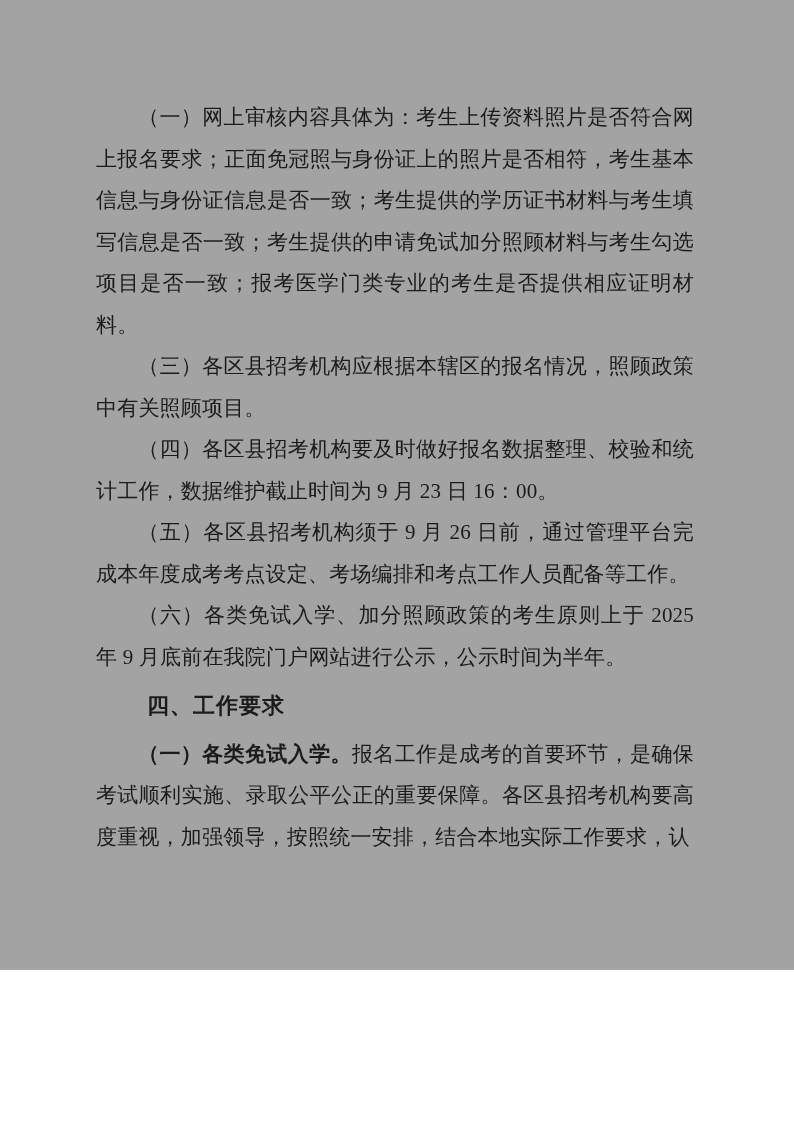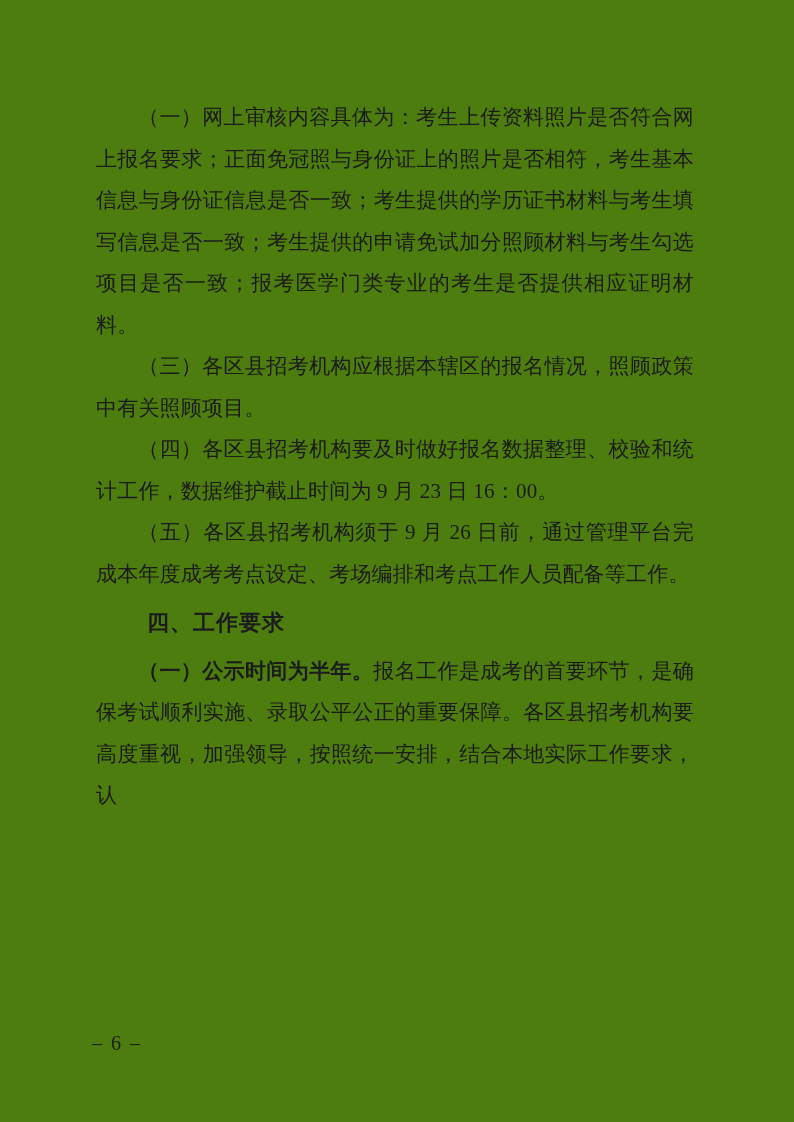--- a/index.html
+++ b/index.html
@@ -3,22 +3,22 @@
 <meta charset="utf-8">
 <style>
   html, body {
     margin: 0;
     padding: 0;
     background: #ffffff;
   }
   .page {
     position: relative;
     width: 794px;
-    height: 1122px;
-    background: #4d7c0f;
+    height: 970px;
+    background: #a3a3a3;
     box-sizing: border-box;
     padding: 97px 100px 12px 96px;
     overflow: hidden;
     font-family: "Liberation Serif", "DejaVu Serif", serif;
     color: #1b1b1b;
   }
   .para {
     margin: 0;
     font-size: 21px;
     line-height: 41.5px;
@@ -57,20 +57,21 @@
 
   <p class="para">（一）网上审核内容具体为：考生上传资料照片是否符合网上报名要求；正面免冠照与身份证上的照片是否相符，考生基本信息与身份证信息是否一致；考生提供的学历证书材料与考生填写信息是否一致；考生提供的申请免试加分照顾材料与考生勾选项目是否一致；报考医学门类专业的考生是否提供相应证明材料。</p>
 
 
   <p class="para">（三）各区县招考机构应根据本辖区的报名情况，照顾政策中有关照顾项目。</p>
 
   <p class="para">（四）各区县招考机构要及时做好报名数据整理、校验和统计工作，数据维护截止时间为 9 月 23 日 16：00。</p>
 
   <p class="para">（五）各区县招考机构须于 9 月 26 日前，通过管理平台完成本年度成考考点设定、考场编排和考点工作人员配备等工作。</p>
 
+  <p class="para">（六）各类免试入学、加分照顾政策的考生原则上于 2025 年 9 月底前在我院门户网站进行公示，公示时间为半年。</p>
 
   <h3 class="section-heading">四、工作要求</h3>
 
-  <p class="para"><span class="bold-lead">（一）公示时间为半年。</span><span>报名工作是成考的首要环节，是确保考试顺利实施、录取公平公正的重要保障。各区县招考机构要高度重视，加强领导，按照统一安排，结合本地实际工作要求，认</span></p>
+  <p class="para"><span class="bold-lead">（一）各类免试入学。</span><span>报名工作是成考的首要环节，是确保考试顺利实施、录取公平公正的重要保障。各区县招考机构要高度重视，加强领导，按照统一安排，结合本地实际工作要求，认</span></p>
 
   <div class="page-number">– 6 –</div>
 
 </div>
 
 </body></html>

